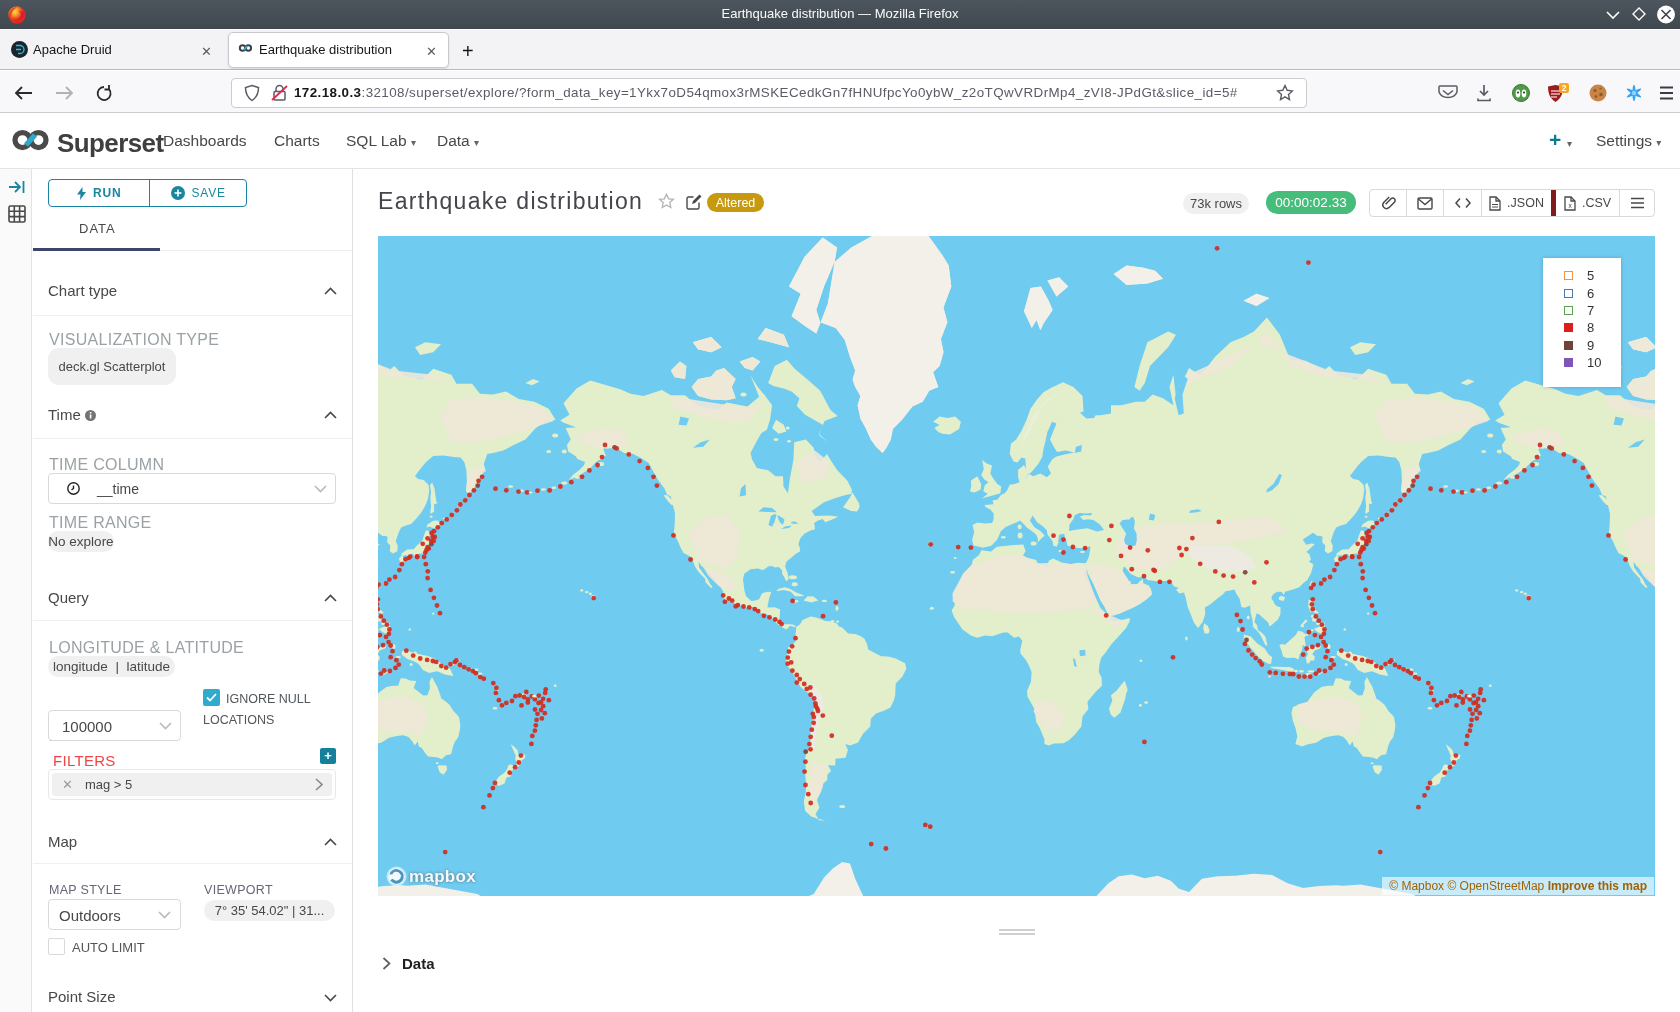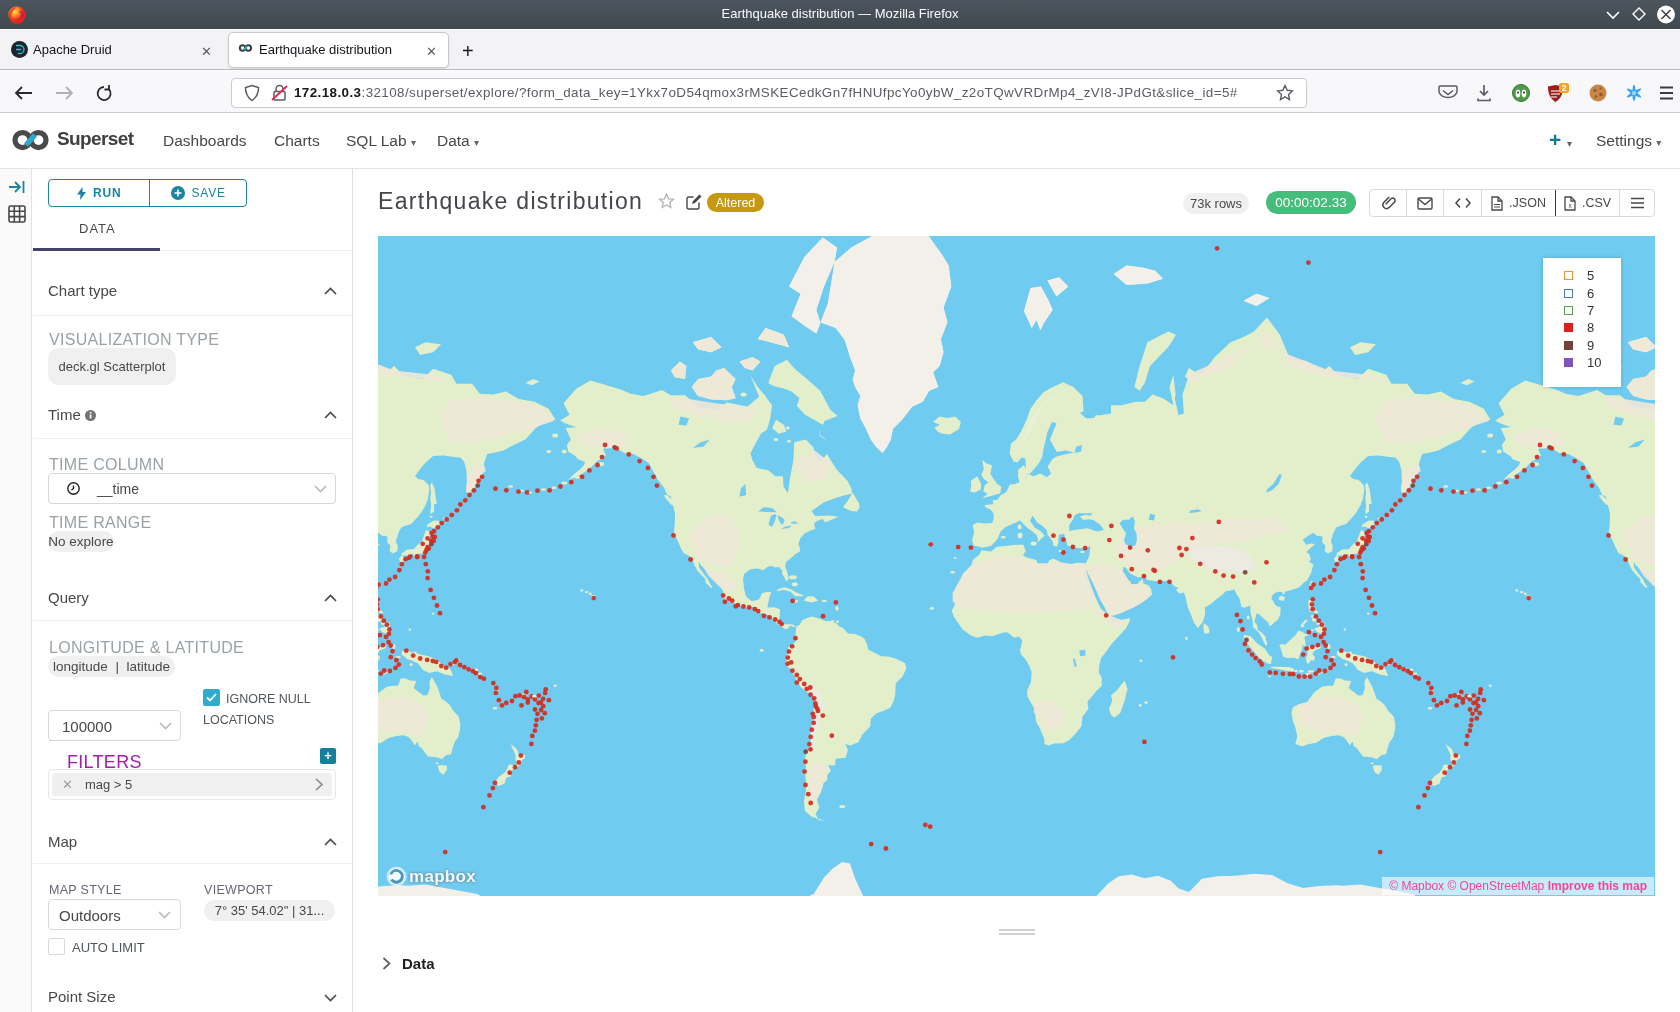--- a/index.html
+++ b/index.html
@@ -106,21 +106,21 @@
       <circle r="2.2" fill="#8fd4ff"></circle>
     </g>
 <path d="M222,4.5 h13 M222,10 h13 M222,15.5 h13" stroke="#3b3b44" stroke-width="1.8"></path>
   </svg>
 <div class="navbar"></div>
 <svg class="abs" style="left:10px;top:128px" width="44" height="24" viewBox="0 0 88 48">
 <circle cx="25" cy="24" r="15" fill="none" stroke="#4a4a4a" stroke-width="10.5"></circle>
 <circle cx="57" cy="24" r="15" fill="none" stroke="#4a4a4a" stroke-width="10.5"></circle>
 <path d="M32,34 L50,14" stroke="#2ca9cb" stroke-width="10.5"></path>
   </svg>
-<div class="abs" style="left:57px;top:128px;font-size:19px;font-weight:bold;color:#3f3f3f;letter-spacing:-0.6px">Superset</div>
+<div class="abs" style="left:57px;top:128px;font-size:26px;font-weight:bold;color:#3f3f3f;letter-spacing:-0.6px">Superset</div>
 <div class="navitem" style="left:163px">Dashboards</div>
 <div class="navitem" style="left:274px">Charts</div>
 <div class="navitem" style="left:346px">SQL Lab <span style="font-size:10px;color:#666">▾</span></div>
 <div class="navitem" style="left:437px">Data <span style="font-size:10px;color:#666">▾</span></div>
 <div class="abs" style="left:1549px;top:128px;font-size:21px;font-weight:bold;color:#0e7b93">+ <span style="font-size:10px;color:#666;font-weight:normal">▾</span></div>
 <div class="navitem" style="left:1596px">Settings <span style="font-size:10px;color:#666">▾</span></div>
 <div class="rail"></div>
 <svg class="abs" style="left:8px;top:179px" width="17" height="16" viewBox="0 0 17 16">
 <path d="M1,8 h10 M7,3 l5,5 -5,5 M15.5,2 v12" stroke="#1a85a1" stroke-width="1.8" fill="none"></path>
   </svg>
@@ -185,21 +185,21 @@
 <svg class="abs" style="left:206px;top:693px" width="11" height="9" viewBox="0 0 11 9">
     <path d="M1,4.5 l3,3 L10,1" stroke="#fff" stroke-width="1.8" fill="none"></path>
   </svg>
 <div class="abs" style="left:226px;top:692px;font-size:12.5px;color:#51565a">IGNORE NULL</div>
 <div class="abs" style="left:203px;top:713px;font-size:12.5px;color:#51565a">LOCATIONS</div>
 <div class="sel" style="left:48px;top:710px;width:133px;height:31px"></div>
 <div class="abs" style="left:62px;top:718px;font-size:15px;color:#484848">100000</div>
 <svg class="abs" style="left:159px;top:722px" width="13" height="8" viewBox="0 0 13 8">
     <path d="M1,1 l5.5,5.5 5.5,-5.5" stroke="#b9b9b9" stroke-width="1.6" fill="none"></path>
   </svg>
-<div class="lbl" style="left:67px;top:752px;font-size:18px;color:#a21caf">FILTERS</div>
+<div class="lbl" style="left:53px;top:752px;font-size:15px;color:#ef4444">FILTERS</div>
 <div class="abs" style="left:320px;top:748px;width:16px;height:16px;background:#14809c;border-radius:2px;
 display:flex;align-items:center;justify-content:center;color:#fff;font-size:13px;font-weight:bold;line-height:0">+</div>
 <div class="abs" style="left:48px;top:769px;width:288px;height:31px;border:1px solid #e8e8e8;border-radius:4px"></div>
 <div class="abs" style="left:52px;top:773px;width:280px;height:23px;background:#f0f0f0;border-radius:3px;display:flex;align-items:center">
 <span style="color:#9a9a9a;font-size:13px;margin-left:10px">✕</span>
 <span style="font-size:13px;color:#484848;margin-left:12px">mag &gt; 5</span>
   </div>
 <svg class="abs" style="left:315px;top:778px" width="8" height="13" viewBox="0 0 8 13">
     <path d="M1,1 l6,5.5 -6,5.5" stroke="#8a8a8a" stroke-width="1.6" fill="none"></path>
   </svg>
@@ -248,21 +248,21 @@
 <svg width="16" height="13" viewBox="0 0 16 13">
         <rect x="1" y="1" width="14" height="11" rx="1.2" fill="none" stroke="#484848" stroke-width="1.4"></rect>
 <path d="M1.5,2 L8,7.5 L14.5,2" fill="none" stroke="#484848" stroke-width="1.4"></path>
       </svg>
     </div>
 <div class="hbtn" style="position:relative;width:38px;border-right:1px solid #d9d9d9">
 <svg width="16" height="12" viewBox="0 0 16 12">
         <path d="M5,1.5 L1,6 l4,4.5 M11,1.5 L15,6 l-4,4.5" stroke="#484848" stroke-width="1.5" fill="none"></path>
       </svg>
     </div>
-<div class="hbtn" style="position:relative;width:74px;border-right:1px solid #7f1d1d;gap:6px;font-size:12.5px;color:#484848">
+<div class="hbtn" style="position:relative;width:74px;border-right:5px solid #7f1d1d;gap:6px;font-size:12.5px;color:#484848">
 <svg width="12" height="15" viewBox="0 0 12 15">
         <path d="M1,1 h6 l4,4 v9 h-10z" fill="none" stroke="#484848" stroke-width="1.3"></path>
 <path d="M7,1 v4 h4" fill="none" stroke="#484848" stroke-width="1.3"></path>
         <path d="M3,8.5 h6 M3,11 h6" stroke="#484848" stroke-width="1"></path>
       </svg>.JSON</div>
 <div class="hbtn" style="position:relative;width:64px;border-right:1px solid #d9d9d9;gap:6px;font-size:12.5px;color:#484848">
 <svg width="12" height="15" viewBox="0 0 12 15">
         <path d="M1,1 h6 l4,4 v9 h-10z" fill="none" stroke="#484848" stroke-width="1.3"></path>
 <path d="M7,1 v4 h4" fill="none" stroke="#484848" stroke-width="1.3"></path>
 <text x="6" y="12" font-size="6.5" text-anchor="middle" fill="#484848">x</text>
@@ -645,21 +645,21 @@
     </svg>
     <div class="abs" style="left:8px;top:630px;display:flex;align-items:center;gap:2px;opacity:.92">
 <svg width="21" height="21" viewBox="0 0 21 21">
         <circle cx="10.5" cy="10.5" r="10" fill="#fff" opacity=".6"></circle>
 <circle cx="10.5" cy="10.5" r="8.2" fill="#fff"></circle>
 <path d="M10.5,3.2 a7.3,7.3 0 0 1 0,14.6 a7.3,7.3 0 0 1 -5.1,-2.1 l2,-2 a4.5,4.5 0 1 0 -1.6,-4.1 l-2.8,.5 a7.3,7.3 0 0 1 7.5,-6.9z" fill="#4a90b8" transform="rotate(15 10.5 10.5)"></path>
 <path d="M12.6,6.3 l.8,2.4 2.4,.8 -2.4,.8 -.8,2.4 -.8,-2.4 -2.4,-.8 2.4,-.8z" fill="#fff"></path>
       </svg>
 <span style="font-size:17px;font-weight:bold;color:#fff;letter-spacing:.3px;text-shadow:0 0 3px rgba(80,80,80,.85)">mapbox</span>
     </div>
-    <div class="abs" style="right:1px;top:641px;height:18px;background:rgba(255,255,255,.62);font-size:12px;color:#ec4899;
+    <div class="abs" style="right:1px;top:641px;height:18px;background:rgba(255,255,255,.62);font-size:12px;color:#a16207;
 display:flex;align-items:center;padding:1px 7px;white-space:nowrap">© Mapbox © OpenStreetMap&nbsp; <b>Improve this map</b></div>
     <div class="abs" style="left:1165px;top:22px;width:78px;height:129px;background:#fff;box-shadow:0 0 4px rgba(0,0,0,.2);padding:9px 0 0 21px">
       <div style="display:flex;align-items:center;height:17.4px">
         <div style="width:9px;height:9px;background:#fff;border:1.5px solid #f5923e"></div>
         <div style="margin-left:14px;font-size:13px;color:#333">5</div>
       </div>
       <div style="display:flex;align-items:center;height:17.4px">
         <div style="width:9px;height:9px;background:#fff;border:1.5px solid #4f79ae"></div>
         <div style="margin-left:14px;font-size:13px;color:#333">6</div>
       </div>

